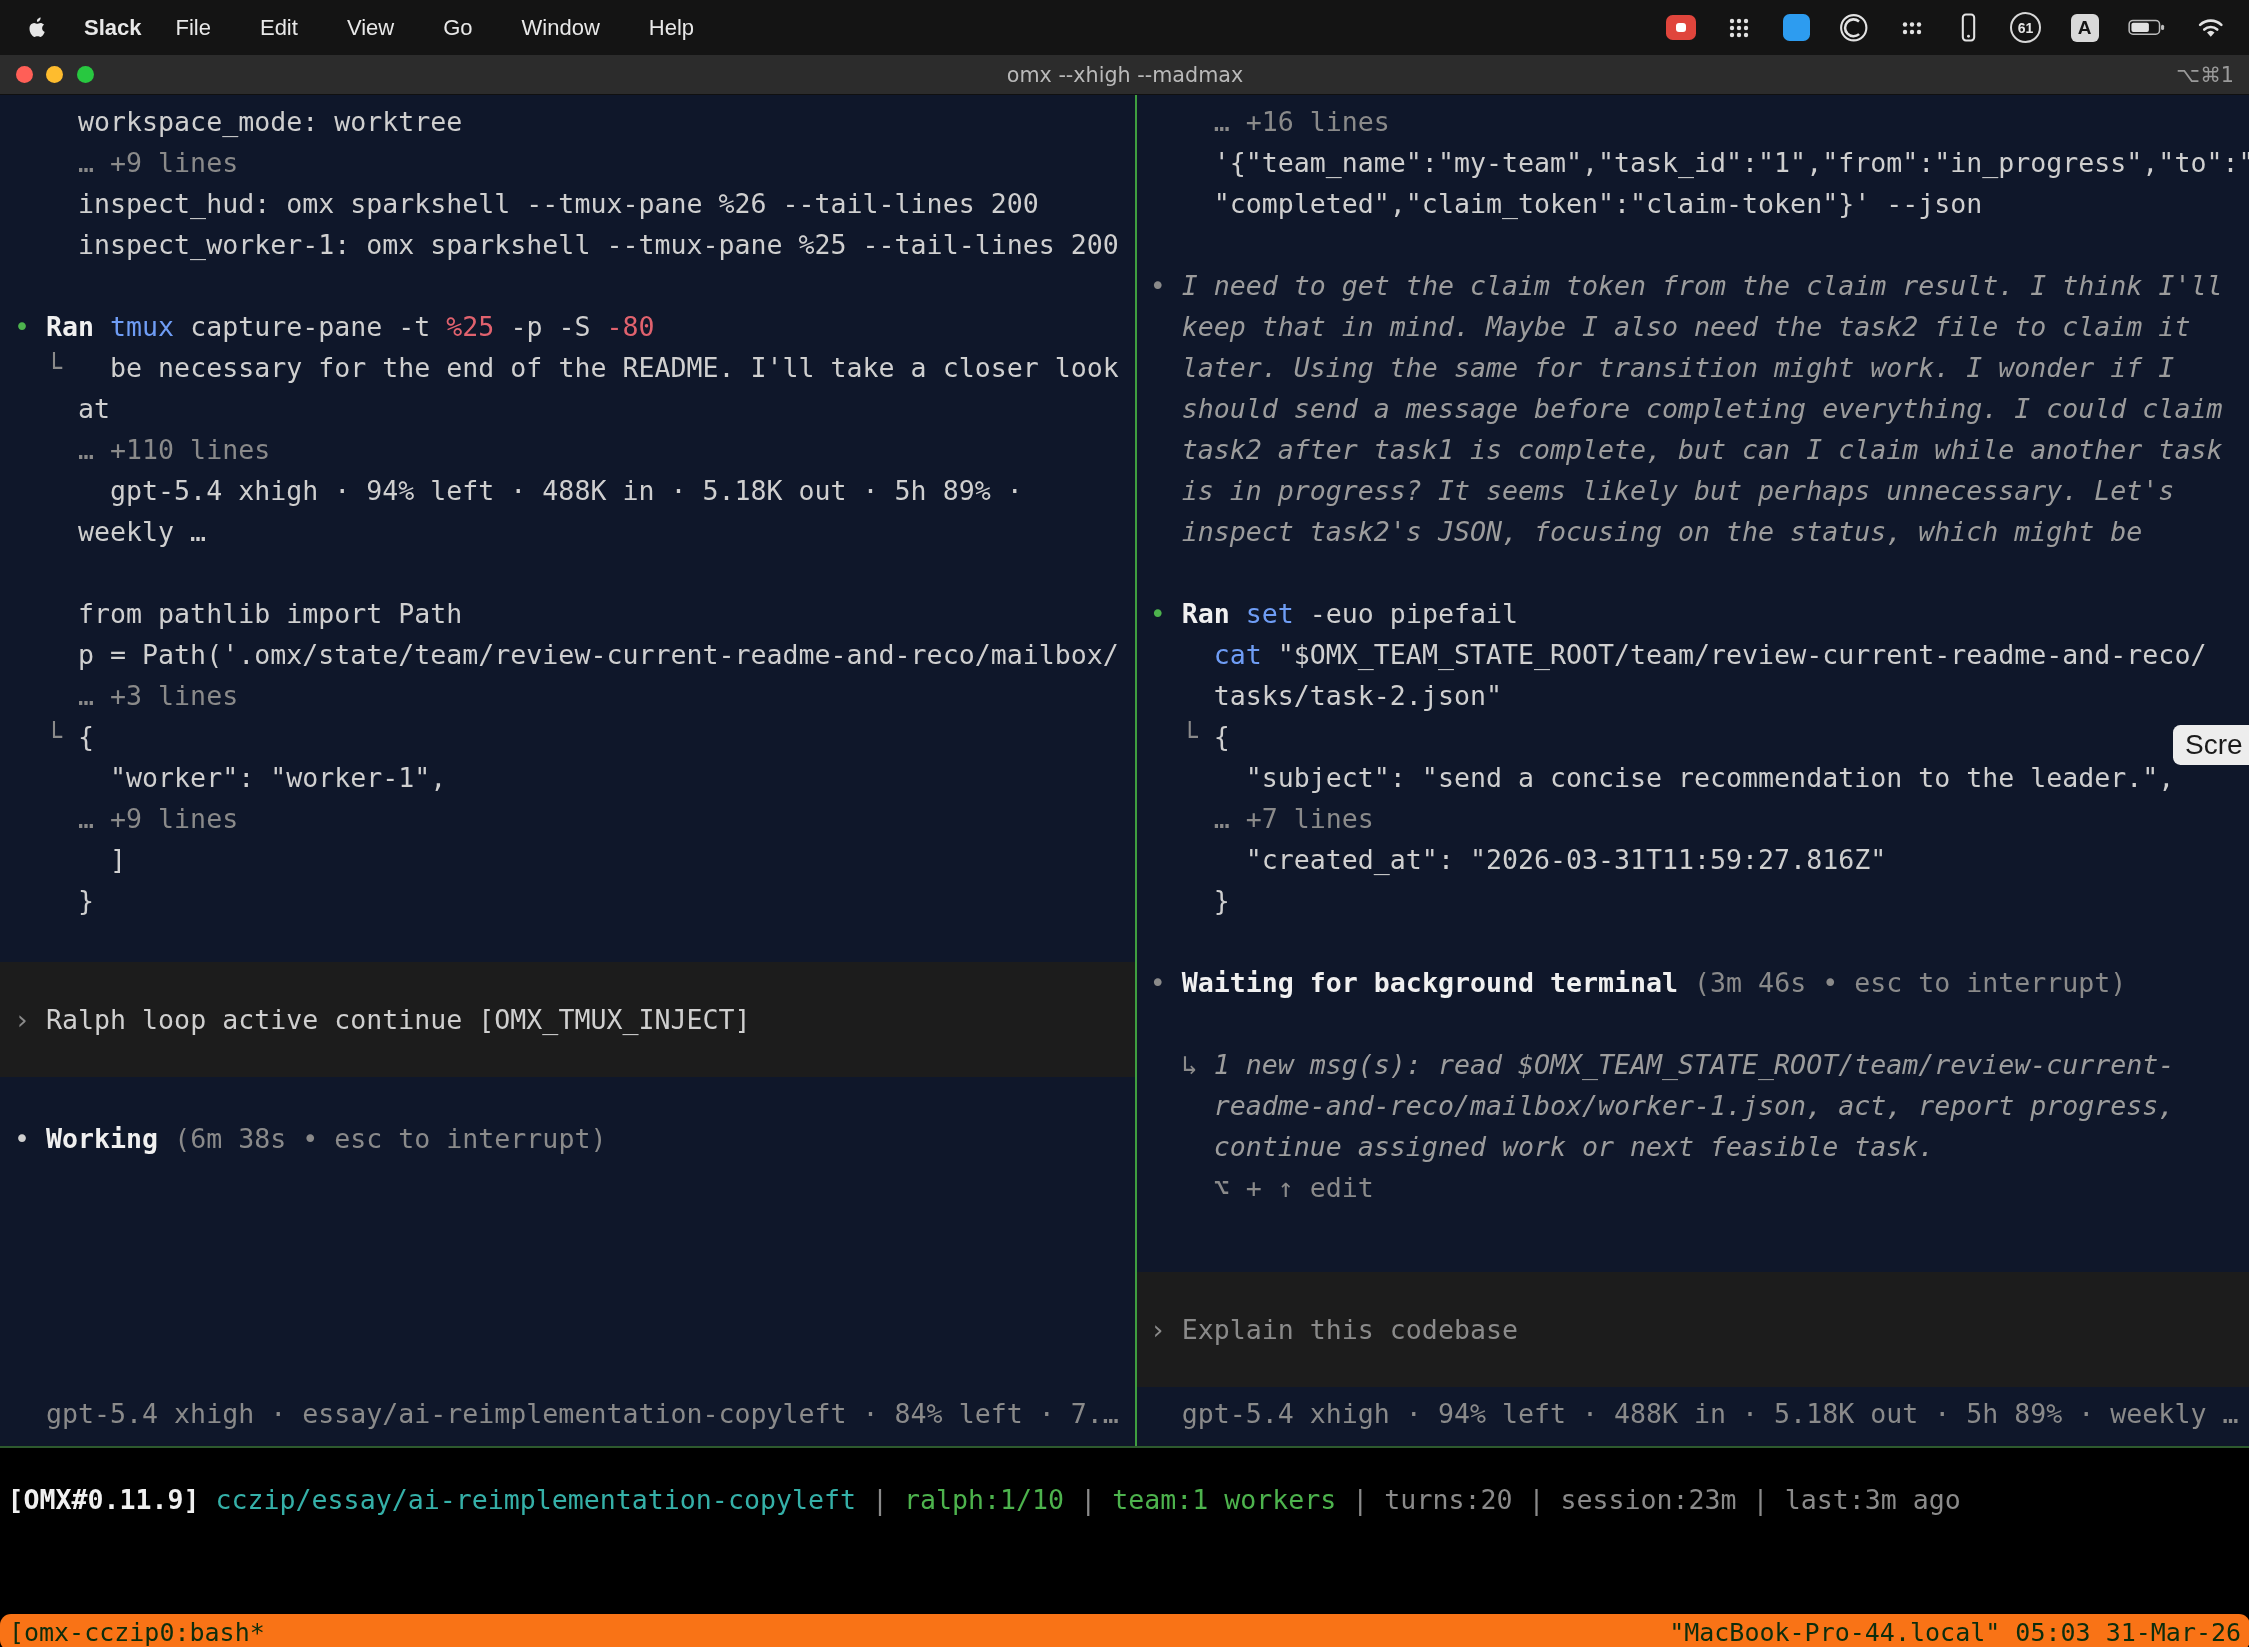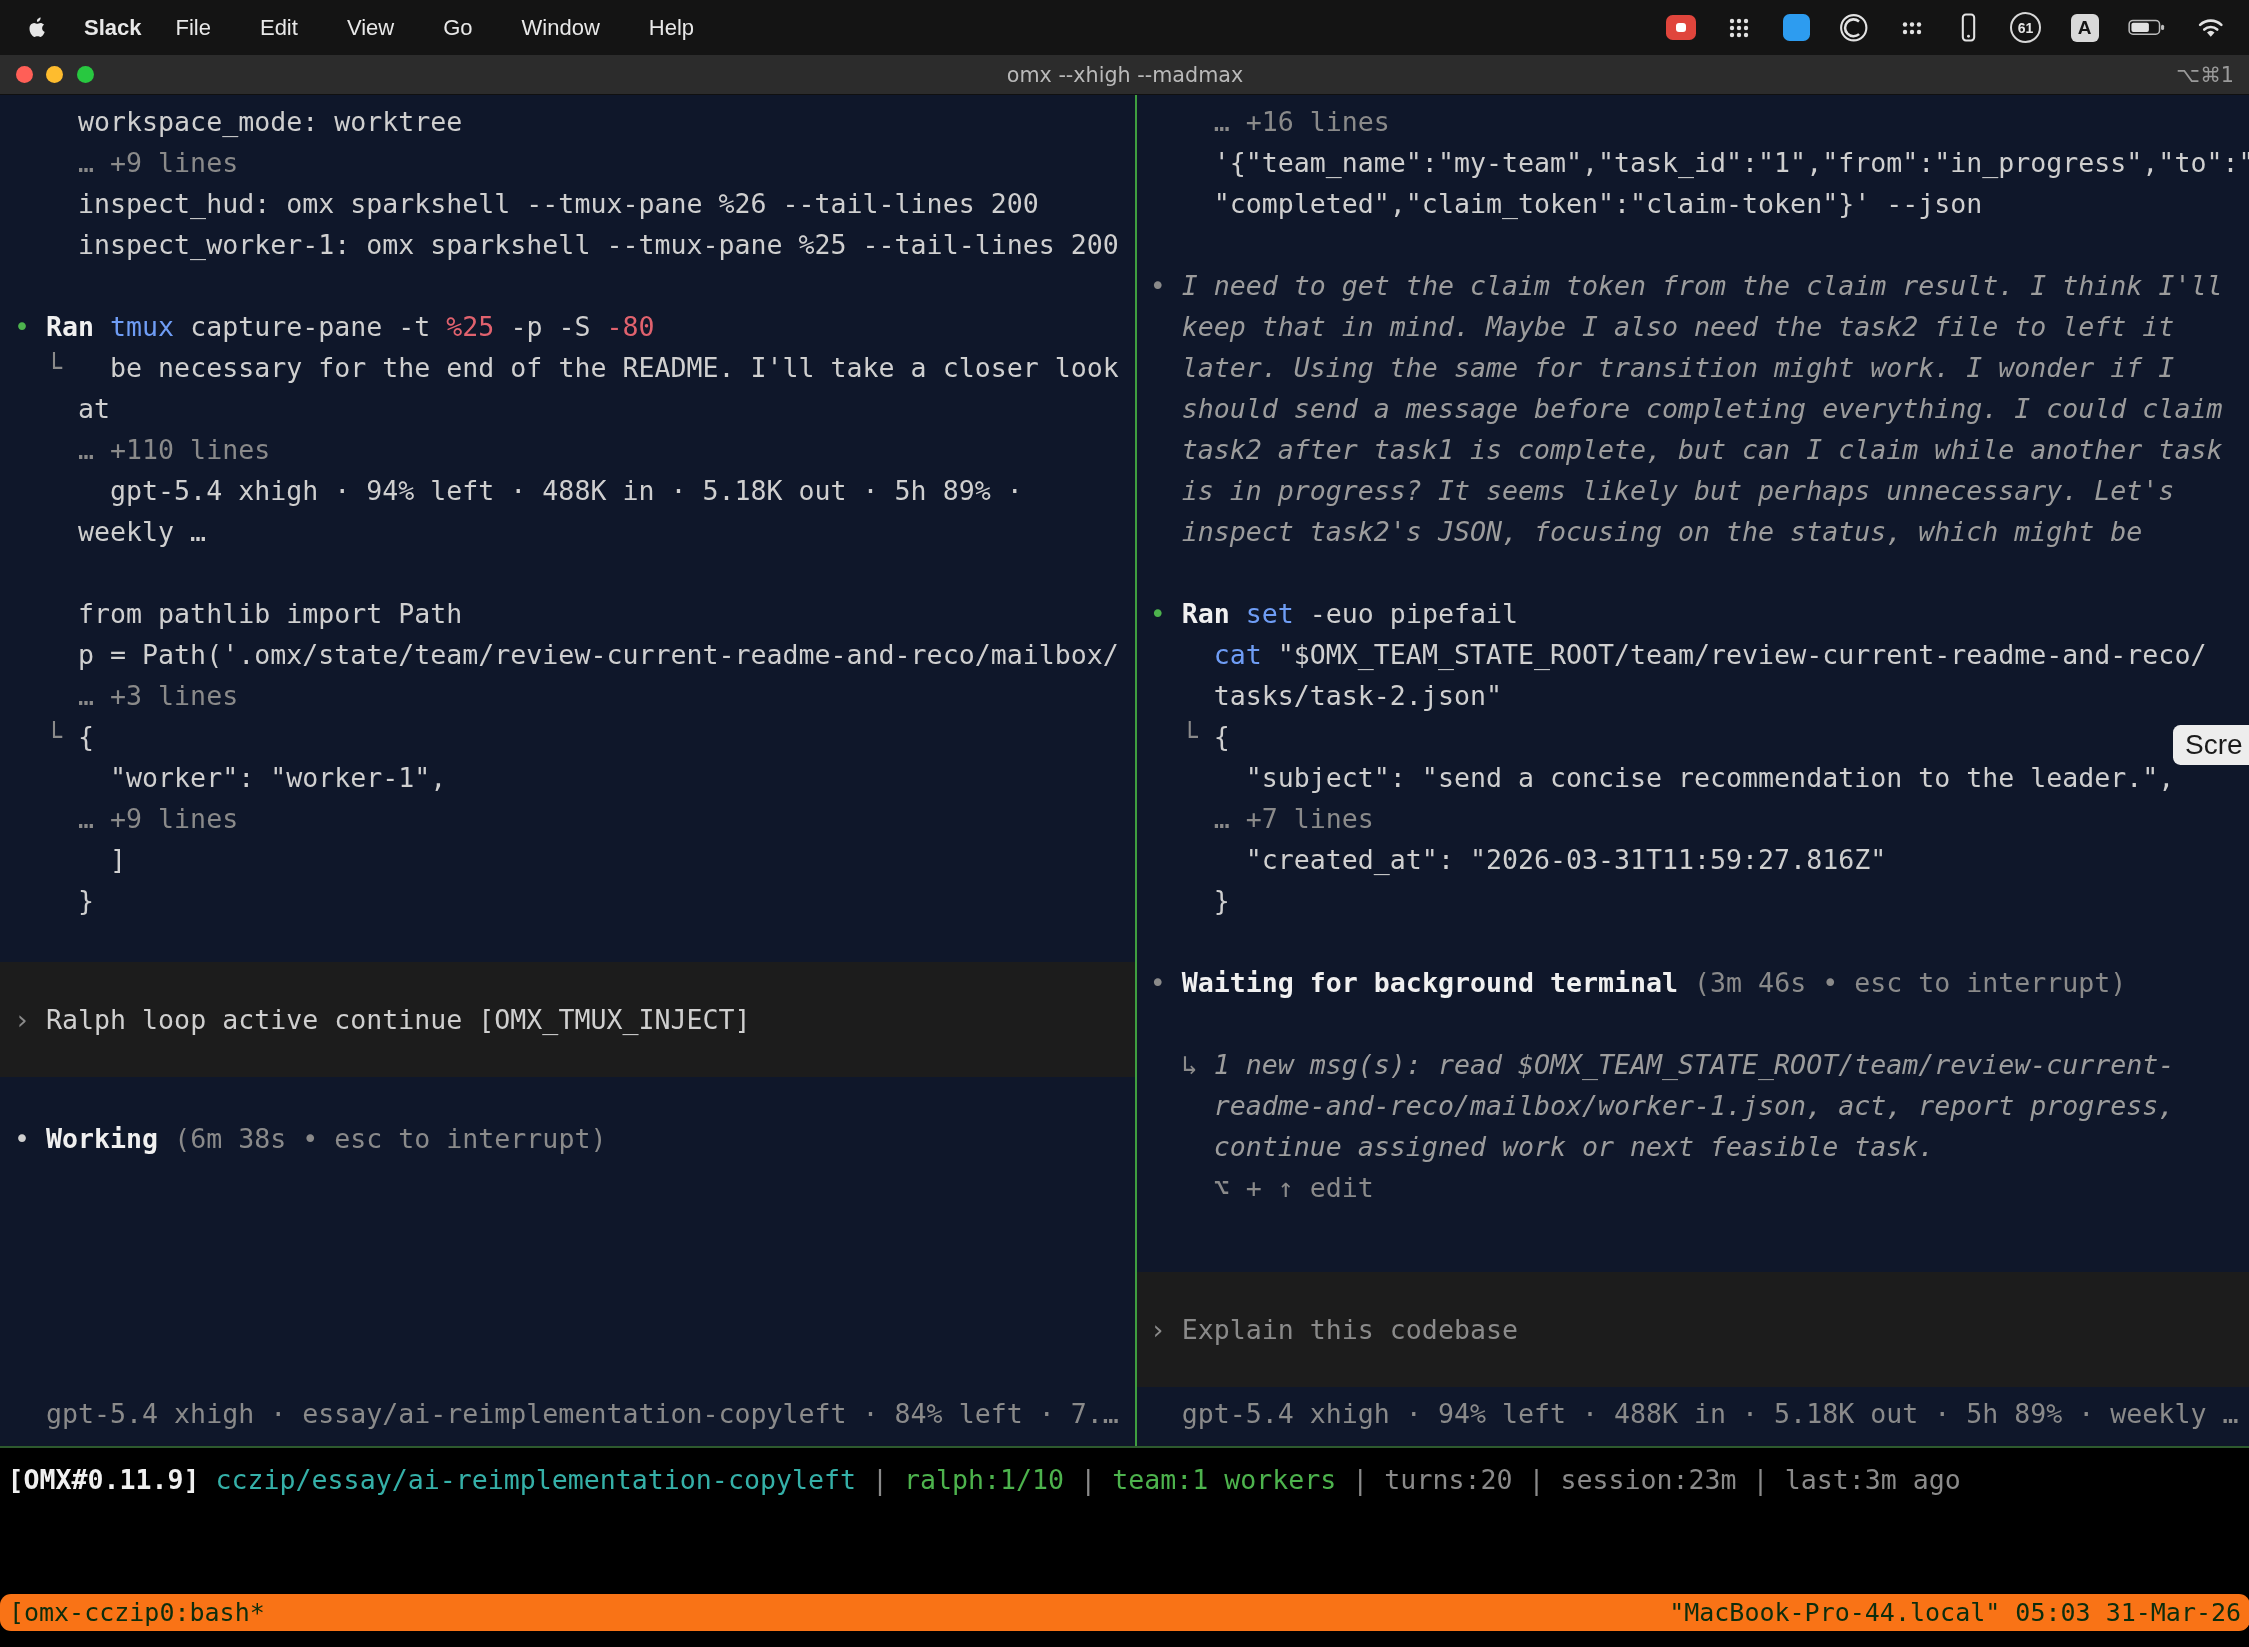--- a/index.html
+++ b/index.html
@@ -52,21 +52,21 @@
   .sg-red{color:#e0626e;}
   .sg-grn{color:#4db34d;}
   .sg-dim{color:#8a8a8a;}
   .sg-it{color:#9c9c9c;font-style:italic;}
   .sg-cyan{color:#35b0a8;}
   .sg-cur{color:#9c9c9c;border:2.2px solid #b5b5b5;padding:0 2.2px;}
 
   
   .hsep{height:1.5px;background:#2e5a2e;}
   .omx-area{height:146px;box-sizing:border-box;padding:11.8px 0 0 7.4px;
-    font-family:"DejaVu Sans Mono","DejaVu Sans",monospace;font-size:26.6px;line-height:41px;}
+    font-family:"DejaVu Sans Mono","DejaVu Sans",monospace;font-size:26.6px;line-height:41px;margin-top:20px;}
   .omx-line{white-space:pre;}
   .tmux-bar{height:37px;background:#f97316;color:#0d2d0d;
     font-family:"DejaVu Sans Mono","DejaVu Sans",monospace;font-size:25px;line-height:37px;
     display:flex;justify-content:space-between;padding:0 8.9px;box-sizing:border-box;white-space:pre;border-radius:11px;}
 
   .tooltip{position:absolute;top:725px;right:0;height:40px;background:#ededed;color:#1a1a1a;
     font-size:28px;display:flex;align-items:center;padding:0 7.4px 0 11.8px;border-radius:7.4px 0 0 7.4px;
     z-index:9;font-family:"Liberation Sans",sans-serif;}
 </style>
 </head>
@@ -202,21 +202,21 @@
           </div>
       </div>
       <div class="vdivider"></div>
       <div class="pane pane-right">
         <div id="right-content">
             <div class="tline"><span class="sg-dim">    … +16 lines</span></div>
             <div class="tline"><span class="sg-w">    '{"team_name":"my-team","task_id":"1","from":"in_progress","to":"</span></div>
             <div class="tline"><span class="sg-w">    "completed","claim_token":"claim-token"}' --json</span></div>
             <div class="tline">&nbsp;</div>
             <div class="tline"><span class="sg-dim">• </span><span class="sg-it">I need to get the claim token from the claim result. I think I'll</span></div>
-            <div class="tline"><span class="sg-it">  keep that in mind. Maybe I also need the task2 file to left it</span></div>
+            <div class="tline"><span class="sg-it">  keep that in mind. Maybe I also need the task2 file to claim it</span></div>
             <div class="tline"><span class="sg-it">  later. Using the same for transition might work. I wonder if I</span></div>
             <div class="tline"><span class="sg-it">  should send a message before completing everything. I could claim</span></div>
             <div class="tline"><span class="sg-it">  task2 after task1 is complete, but can I claim while another task</span></div>
             <div class="tline"><span class="sg-it">  is in progress? It seems likely but perhaps unnecessary. Let's</span></div>
             <div class="tline"><span class="sg-it">  inspect task2's JSON, focusing on the status, which might be</span></div>
             <div class="tline">&nbsp;</div>
             <div class="tline"><span class="sg-grn">• </span><span class="sg-b">Ran </span><span class="sg-blu">set </span><span class="sg-w">-euo pipefail</span></div>
             <div class="tline"><span class="sg-w">    </span><span class="sg-blu">cat </span><span class="sg-w">"$OMX_TEAM_STATE_ROOT/team/review-current-readme-and-reco/</span></div>
             <div class="tline"><span class="sg-w">    tasks/task-2.json"</span></div>
             <div class="tline"><span class="sg-dim">  └ </span><span class="sg-w">{</span></div>

